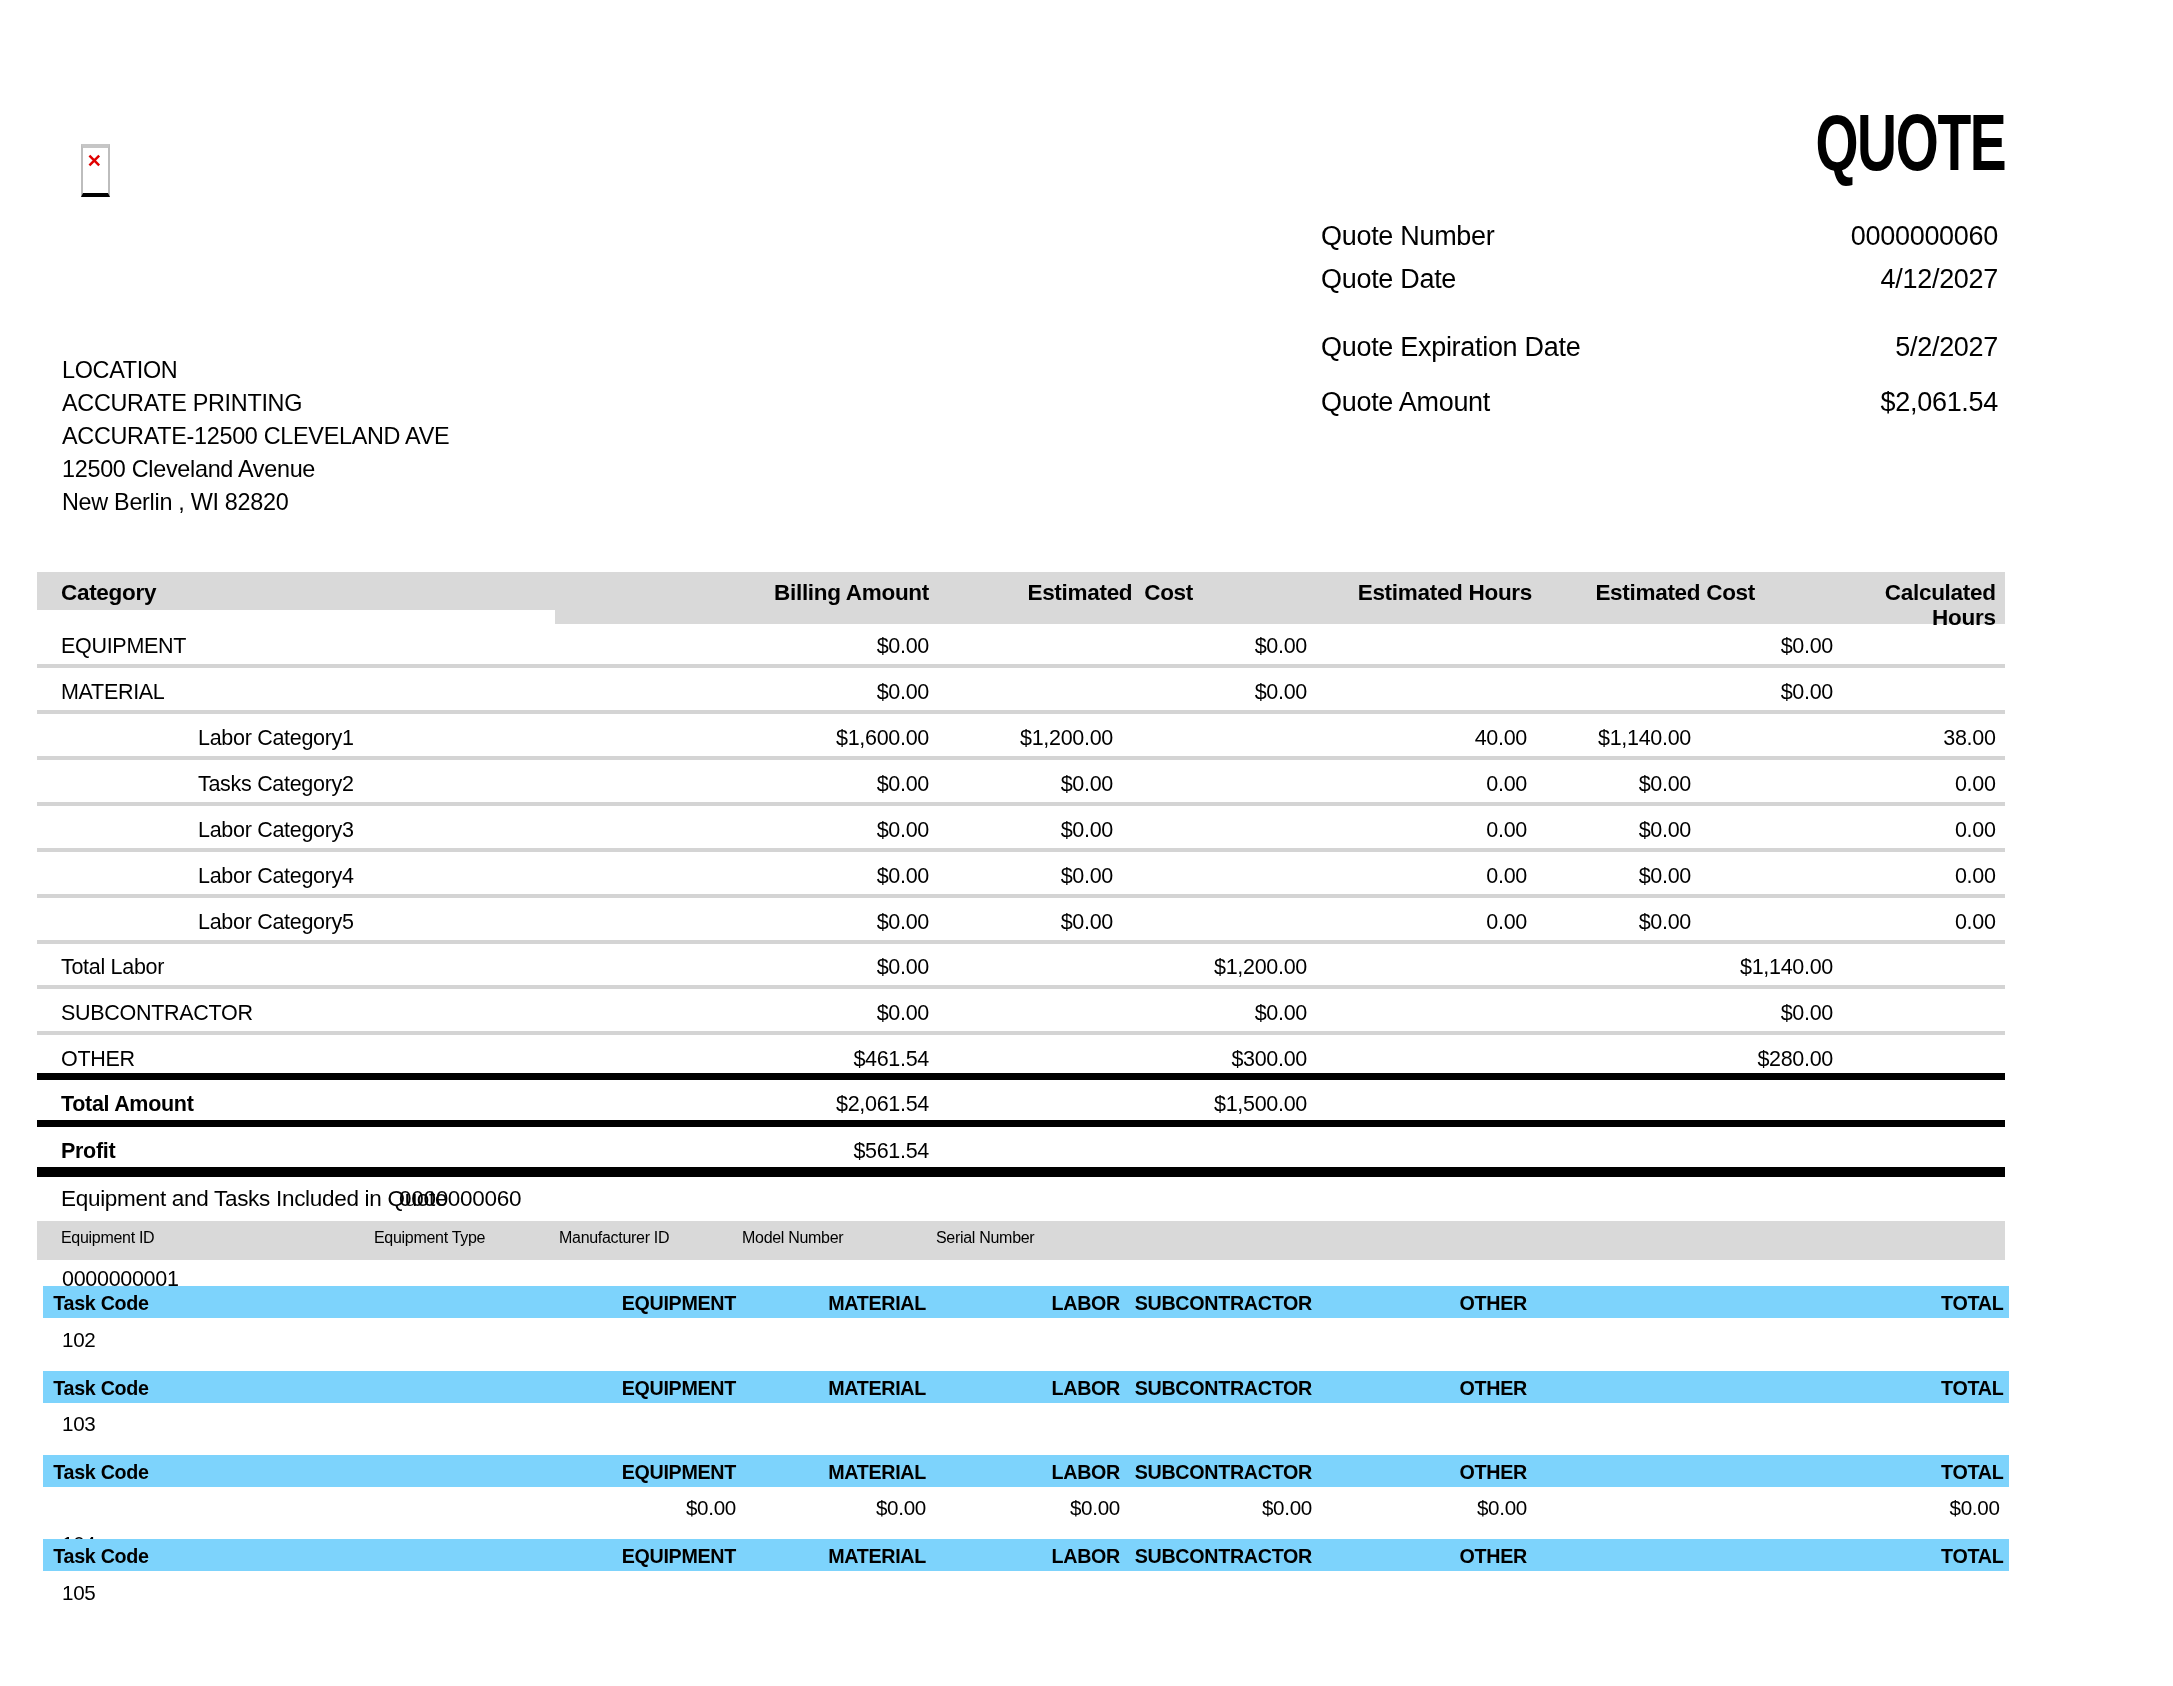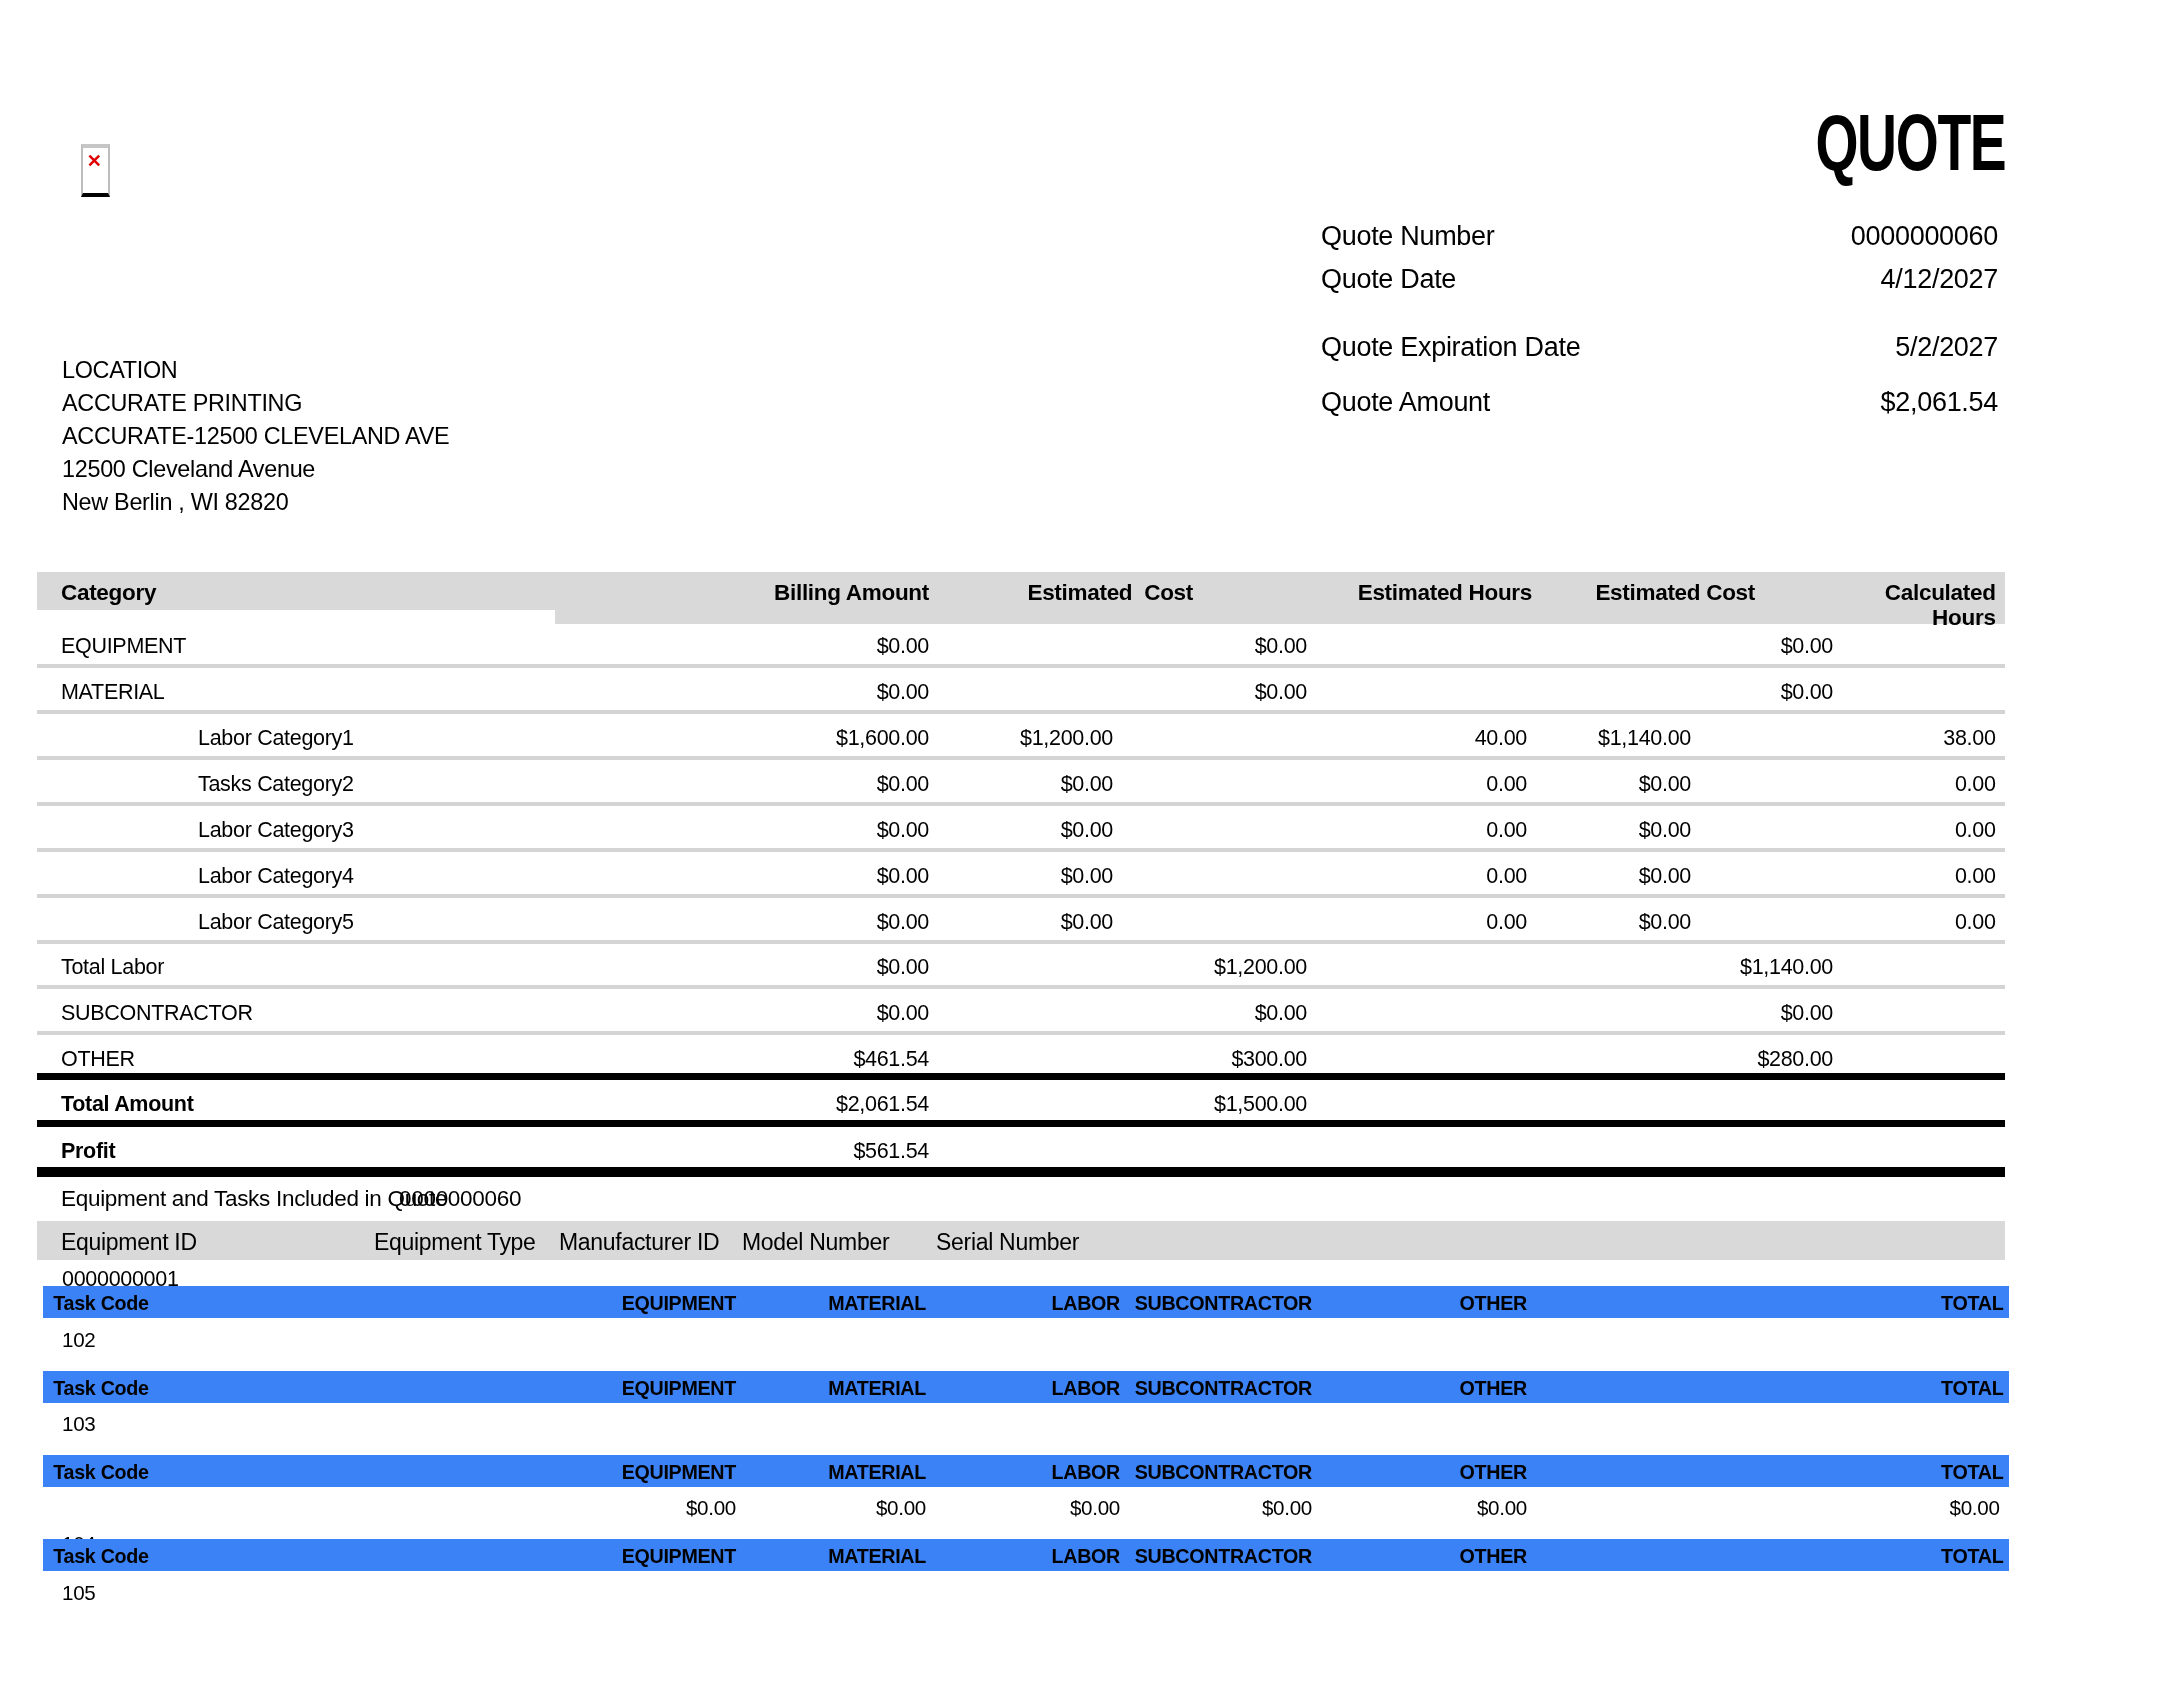--- a/index.html
+++ b/index.html
@@ -40,23 +40,23 @@
   .crow .rlab.ind{left:161px;}
   .crow .rval{position:absolute;top:11.2px;font-size:21.5px;}
   .b{font-weight:bold;}
   .sepk8{border-bottom:7.5px solid #000;}
   .sepk11{border-bottom:10.3px solid #000;}
   
   .eq-title{position:absolute;left:37px;top:1186px;width:1968px;height:28px;font-size:22.5px;}
   .eq-title .t{position:absolute;left:24px;top:0;}
   .eq-title .n{position:absolute;left:362px;top:0;}
   .eq-head{position:absolute;left:37px;top:1221px;width:1968px;height:39px;background:#d9d9d9;}
-  .eq-head .h{position:absolute;top:8.4px;font-size:23px;}
+  .eq-head .h{position:absolute;top:8.4px;font-size:16px;}
   .eq-id{position:absolute;left:62px;top:1267px;font-size:21.5px;}
-  .tband{position:absolute;left:43px;width:1966px;height:32px;background:#3b82f6;}
+  .tband{position:absolute;left:43px;width:1966px;height:32px;background:#7dd3fc;}
   .tband .h{position:absolute;top:5.6px;font-size:19.7px;font-weight:bold;}
   .tcode{position:absolute;left:62px;font-size:20.6px;}
   .tvals{position:absolute;left:43px;width:1966px;height:26px;}
   .tvals .v{position:absolute;top:0;font-size:20.6px;}
 </style>
 </head>
 <body>
 
 <div class="img-ph">
   <span class="x">✕</span>

